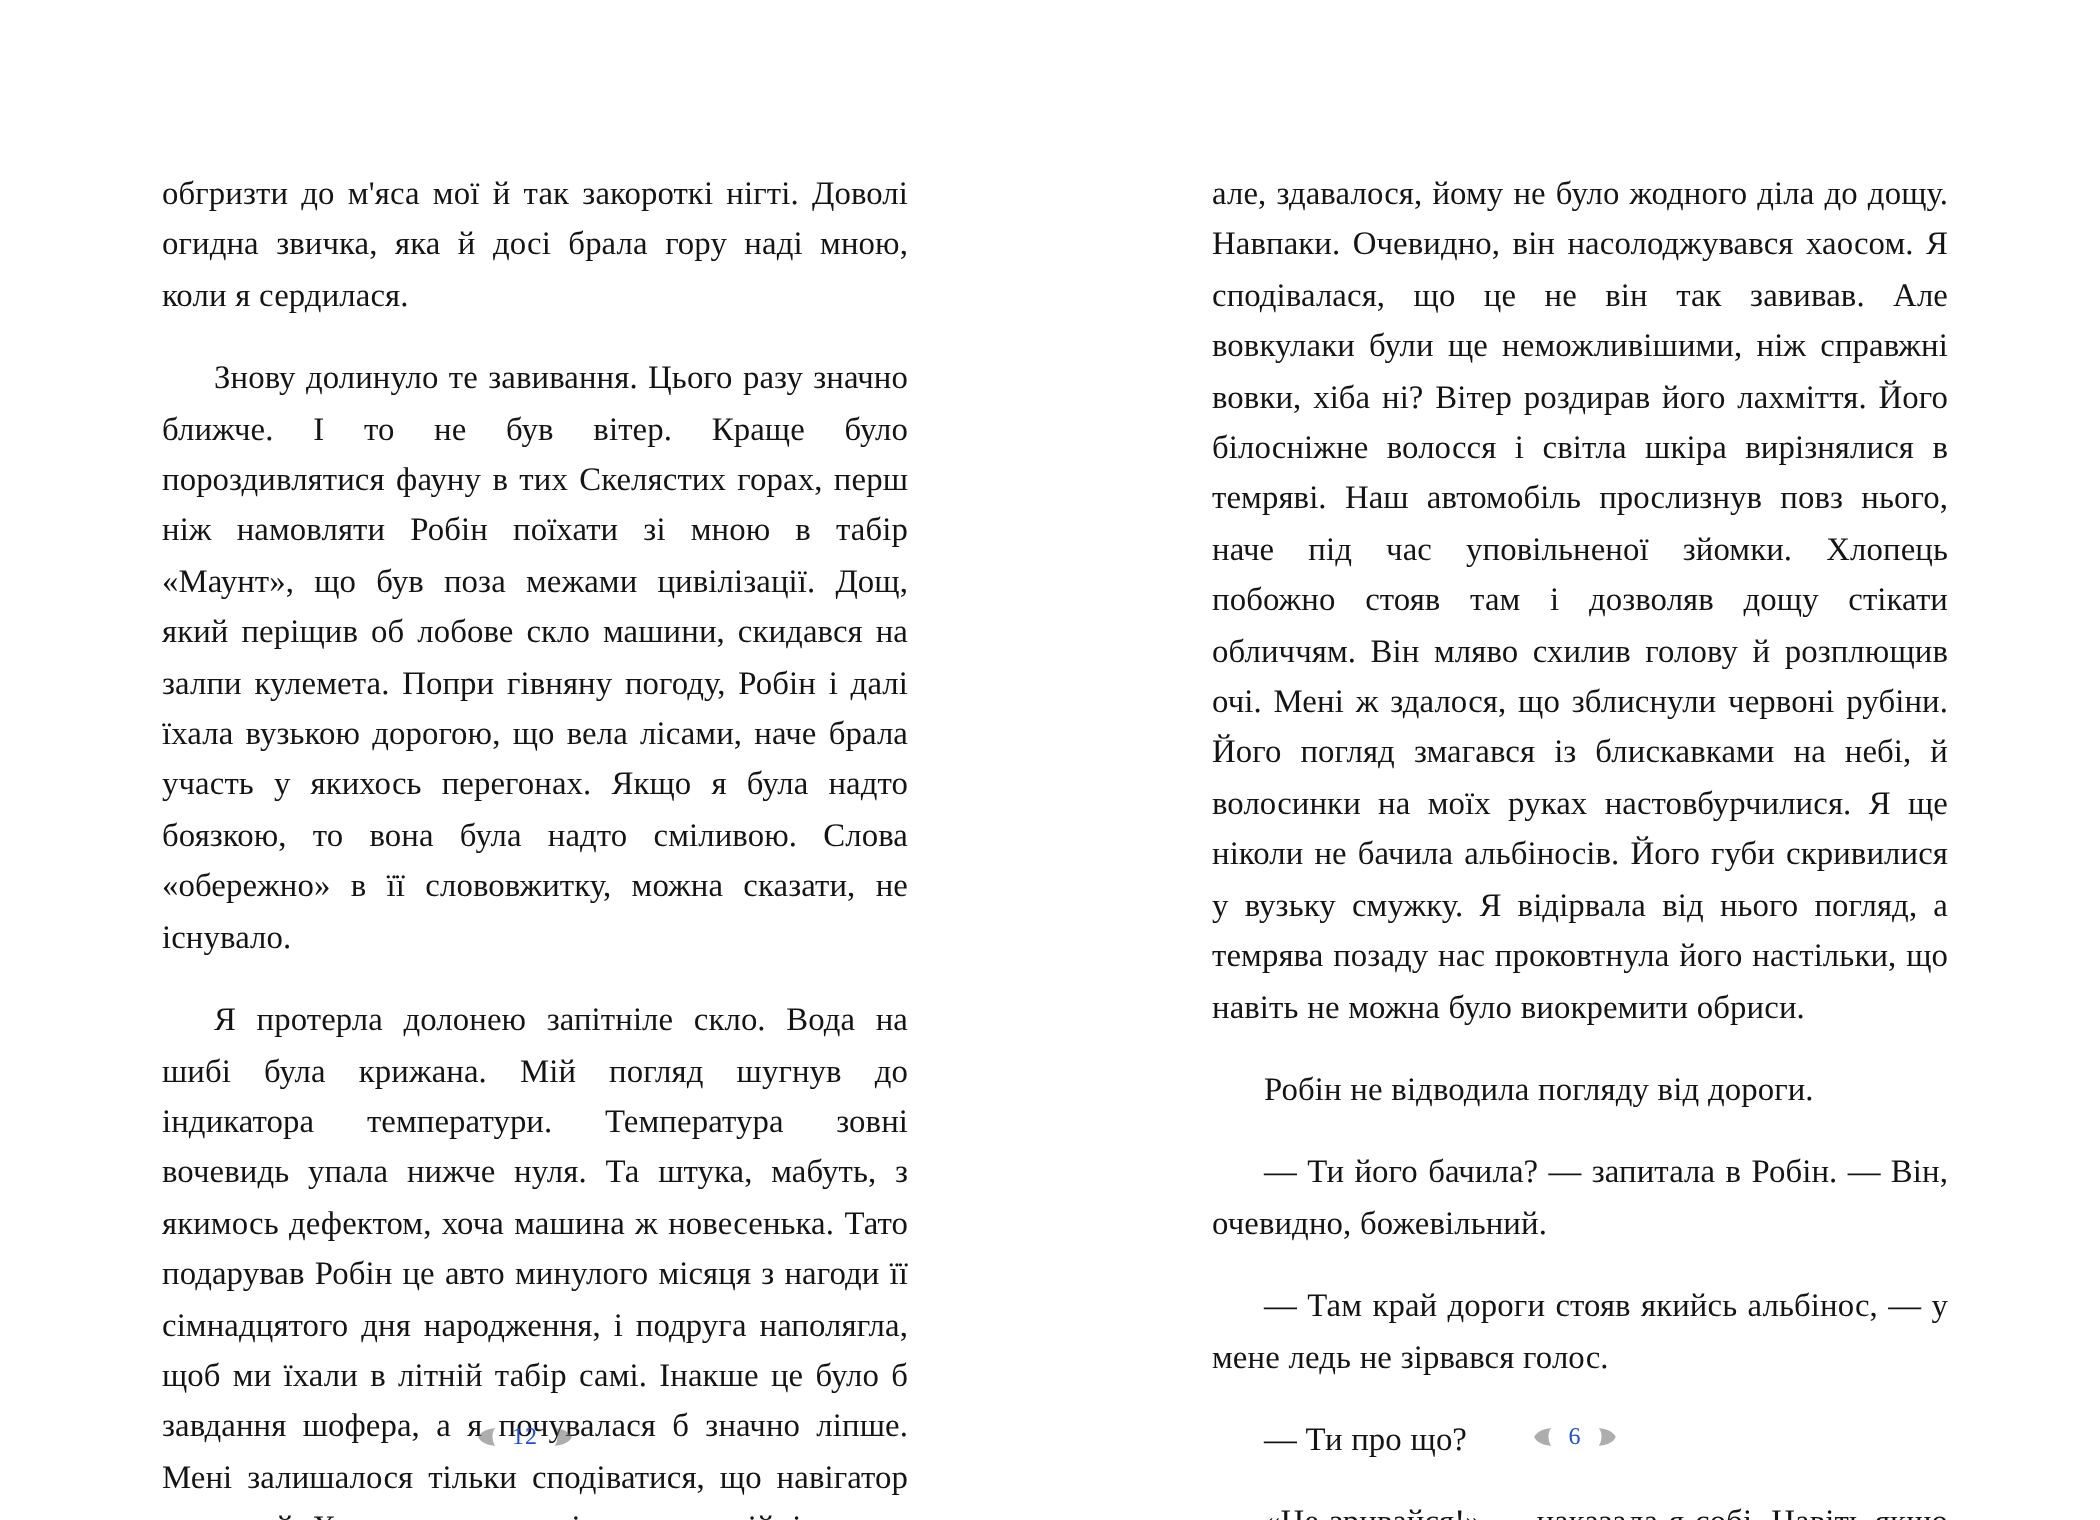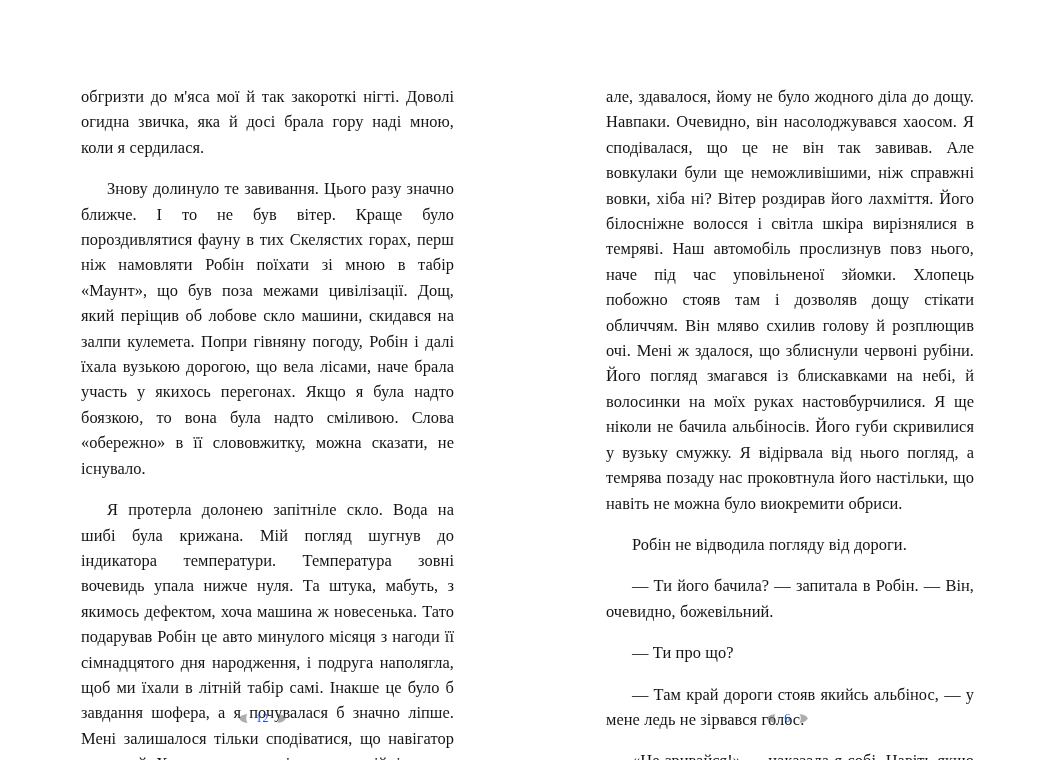--- a/index.html
+++ b/index.html
@@ -119,22 +119,22 @@
         </svg>
       </span>
     </div>
   </div>
 
   <div class="page page-right">
     <div class="textblock">
       <p class="para first">але, здавалося, йому не було жодного діла до дощу. Навпаки. Очевидно, він насолоджувався хаосом. Я сподівалася, що це не він так завивав. Але вовкулаки були ще неможливішими, ніж справжні вовки, хіба ні? Вітер роздирав його лахміття. Його білосніжне волосся і світла шкіра вирізнялися в темряві. Наш автомобіль прослизнув повз нього, наче під час уповільненої зйомки. Хлопець побожно стояв там і дозволяв дощу стікати обличчям. Він мляво схилив голову й розплющив очі. Мені ж здалося, що зблиснули червоні рубіни. Його погляд змагався із блискавками на небі, й волосинки на моїх руках настовбурчилися. Я ще ніколи не бачила альбіносів. Його губи скривилися у вузьку смужку. Я відірвала від нього погляд, а темрява позаду нас проковтнула його настільки, що навіть не можна було виокремити обриси.</p>
       <p class="para">Робін не відводила погляду від дороги.</p>
       <p class="para">— Ти його бачила? — запитала в Робін. — Він, очевидно, божевільний.</p>
+      <p class="para">— Там край дороги стояв якийсь альбінос, — у мене ледь не зірвався голос.</p>
       <p class="para">— Ти про що?</p>
-      <p class="para">— Там край дороги стояв якийсь альбінос, — у мене ледь не зірвався голос.</p>
       <p class="para">«Не зривайся!» — наказала я собі. Навіть якщо тут і бували вовки, то вони точно не нападали на людей. Та й ніхто за такої погоди із власної волі не перебуватиме на вулиці. Той тип був лише витвором моєї уяви. По-іншому цього не пояснити. Мої перенапружені нерви зіграли зі мною злий жарт. Я мовчала, щоб іще більше не дратувати Робін.</p>
 
     </div>
 
     <div class="folio">
       <span class="orn orn-left">
         <svg viewBox="0 0 12 12" width="11" height="11" aria-hidden="true">
           <path d="M10.5 1.2 C6.2 1.4 2.6 3.0 1.2 6.0 C2.6 9.0 6.2 10.6 10.5 10.8 C8.8 8.6 8.2 3.4 10.5 1.2 Z" fill="#6b6b6b"></path>
         </svg>
       </span>

